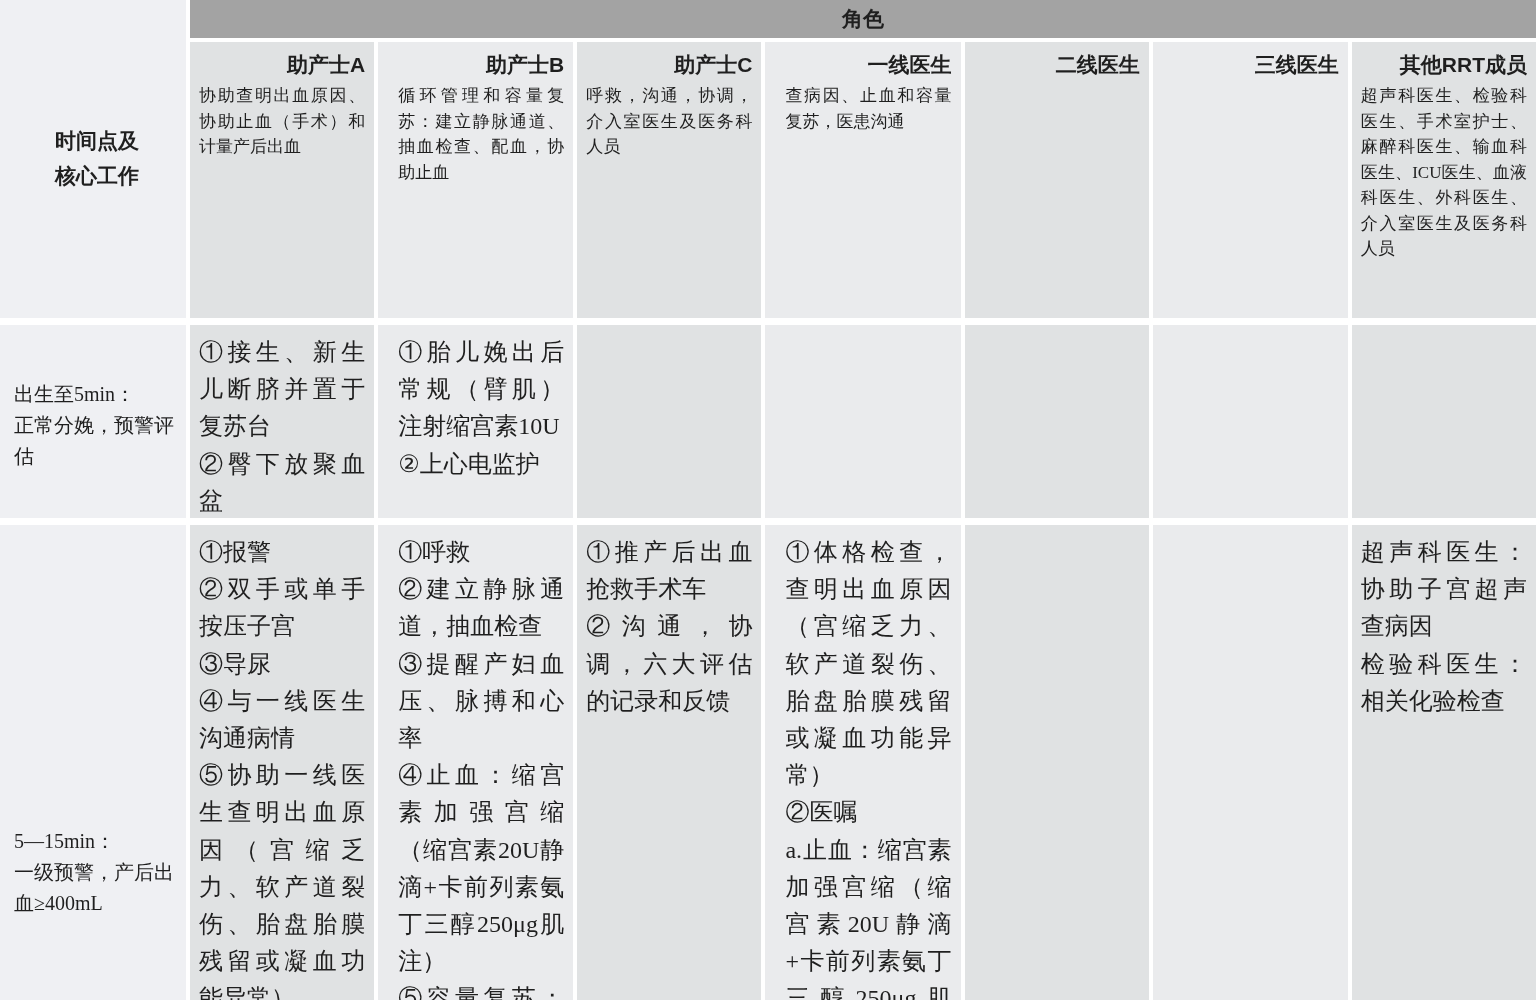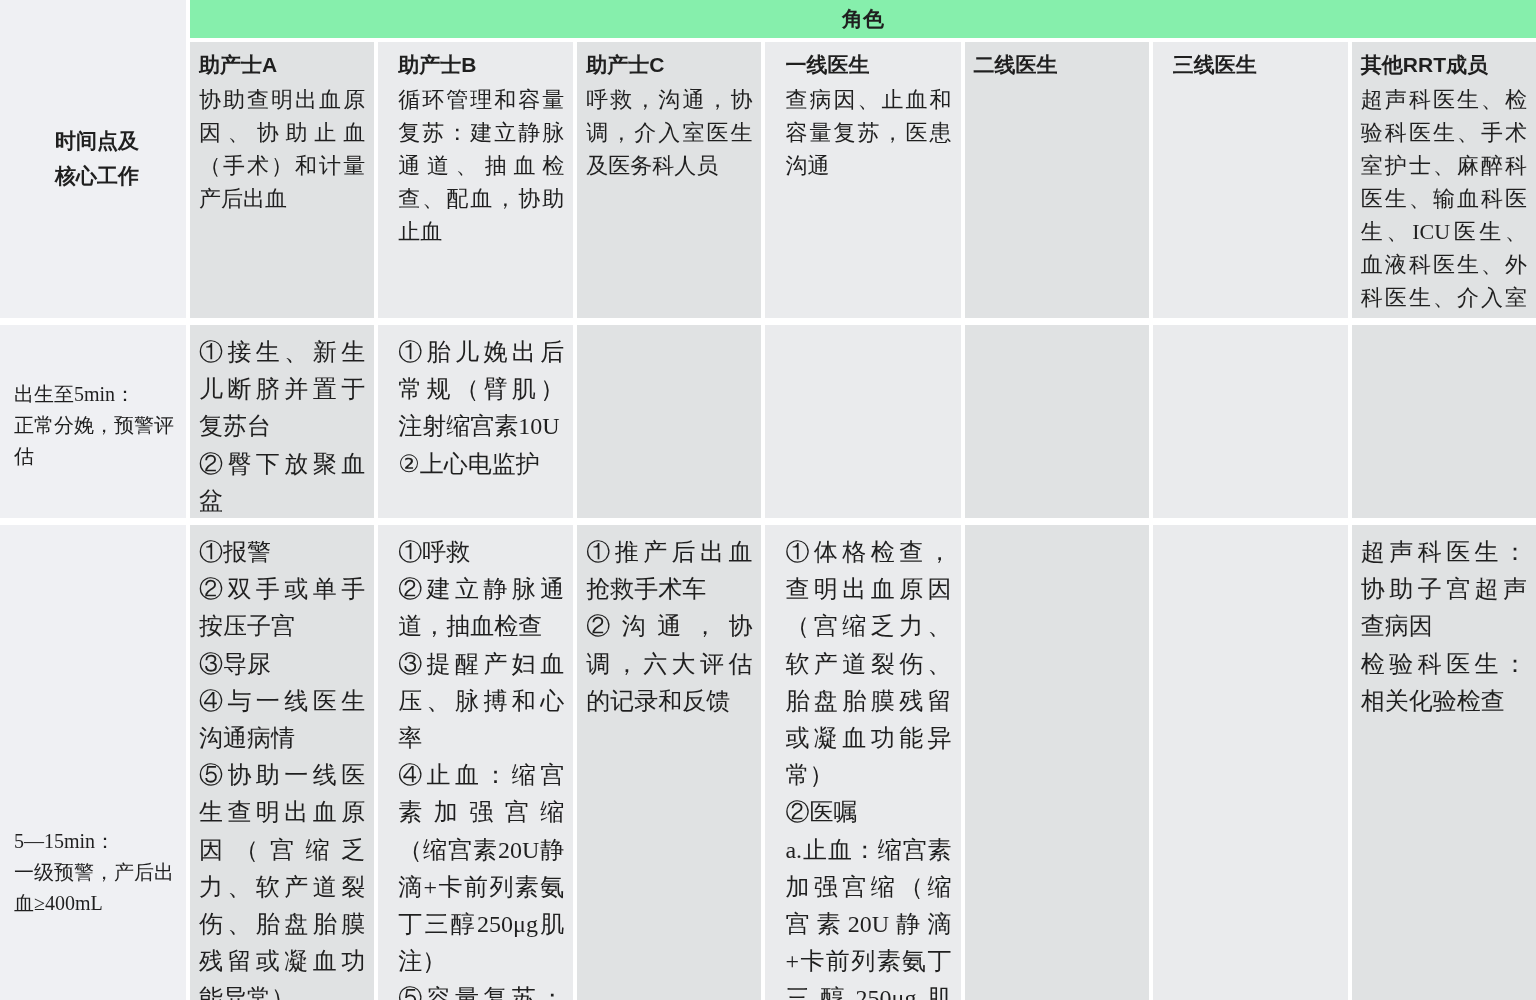--- a/index.html
+++ b/index.html
@@ -21,34 +21,34 @@
     display:flex; align-items:center; justify-content:center;
     text-align:center;
     font-family:"Liberation Sans", sans-serif;
     font-weight:bold; font-size:21px; line-height:1.65;
     white-space:pre-line;
     padding-left:8px;
   }
   .right-head { flex:1; display:flex; flex-direction:column; margin-left:4px; }
   .role-band {
     height:38px; flex:0 0 auto;
-    background:#86efac;
+    background:#a3a3a3;
     display:flex; align-items:center; justify-content:center;
     font-family:"Liberation Sans", sans-serif;
     font-weight:bold; font-size:21px;
   }
   .head-cells { flex:1; display:flex; gap:4px; margin-top:4px; }
   .head-cell { flex:1 1 0; padding:6px 9px 8px; overflow:hidden; }
   .cname {
-    text-align:left;
+    text-align:right;
     font-family:"Liberation Sans", sans-serif;
     font-weight:bold; font-size:21px;
     margin:3px 0 4px;
   }
-  .cdesc { font-size:22px; line-height:1.5; text-align:justify; }
+  .cdesc { font-size:17px; line-height:1.5; text-align:justify; }
 
   
   .row-gap { height:7px; flex:0 0 auto; background:#ffffff; }
   .drow { display:flex; gap:4px; }
   .drow.r1 { height:193px; flex:0 0 auto; }
   .drow.r2 { flex:1 1 auto; }
   .time-cell {
     width:186px; flex:0 0 auto;
     background:#eff0f3;
     display:flex; align-items:center;

